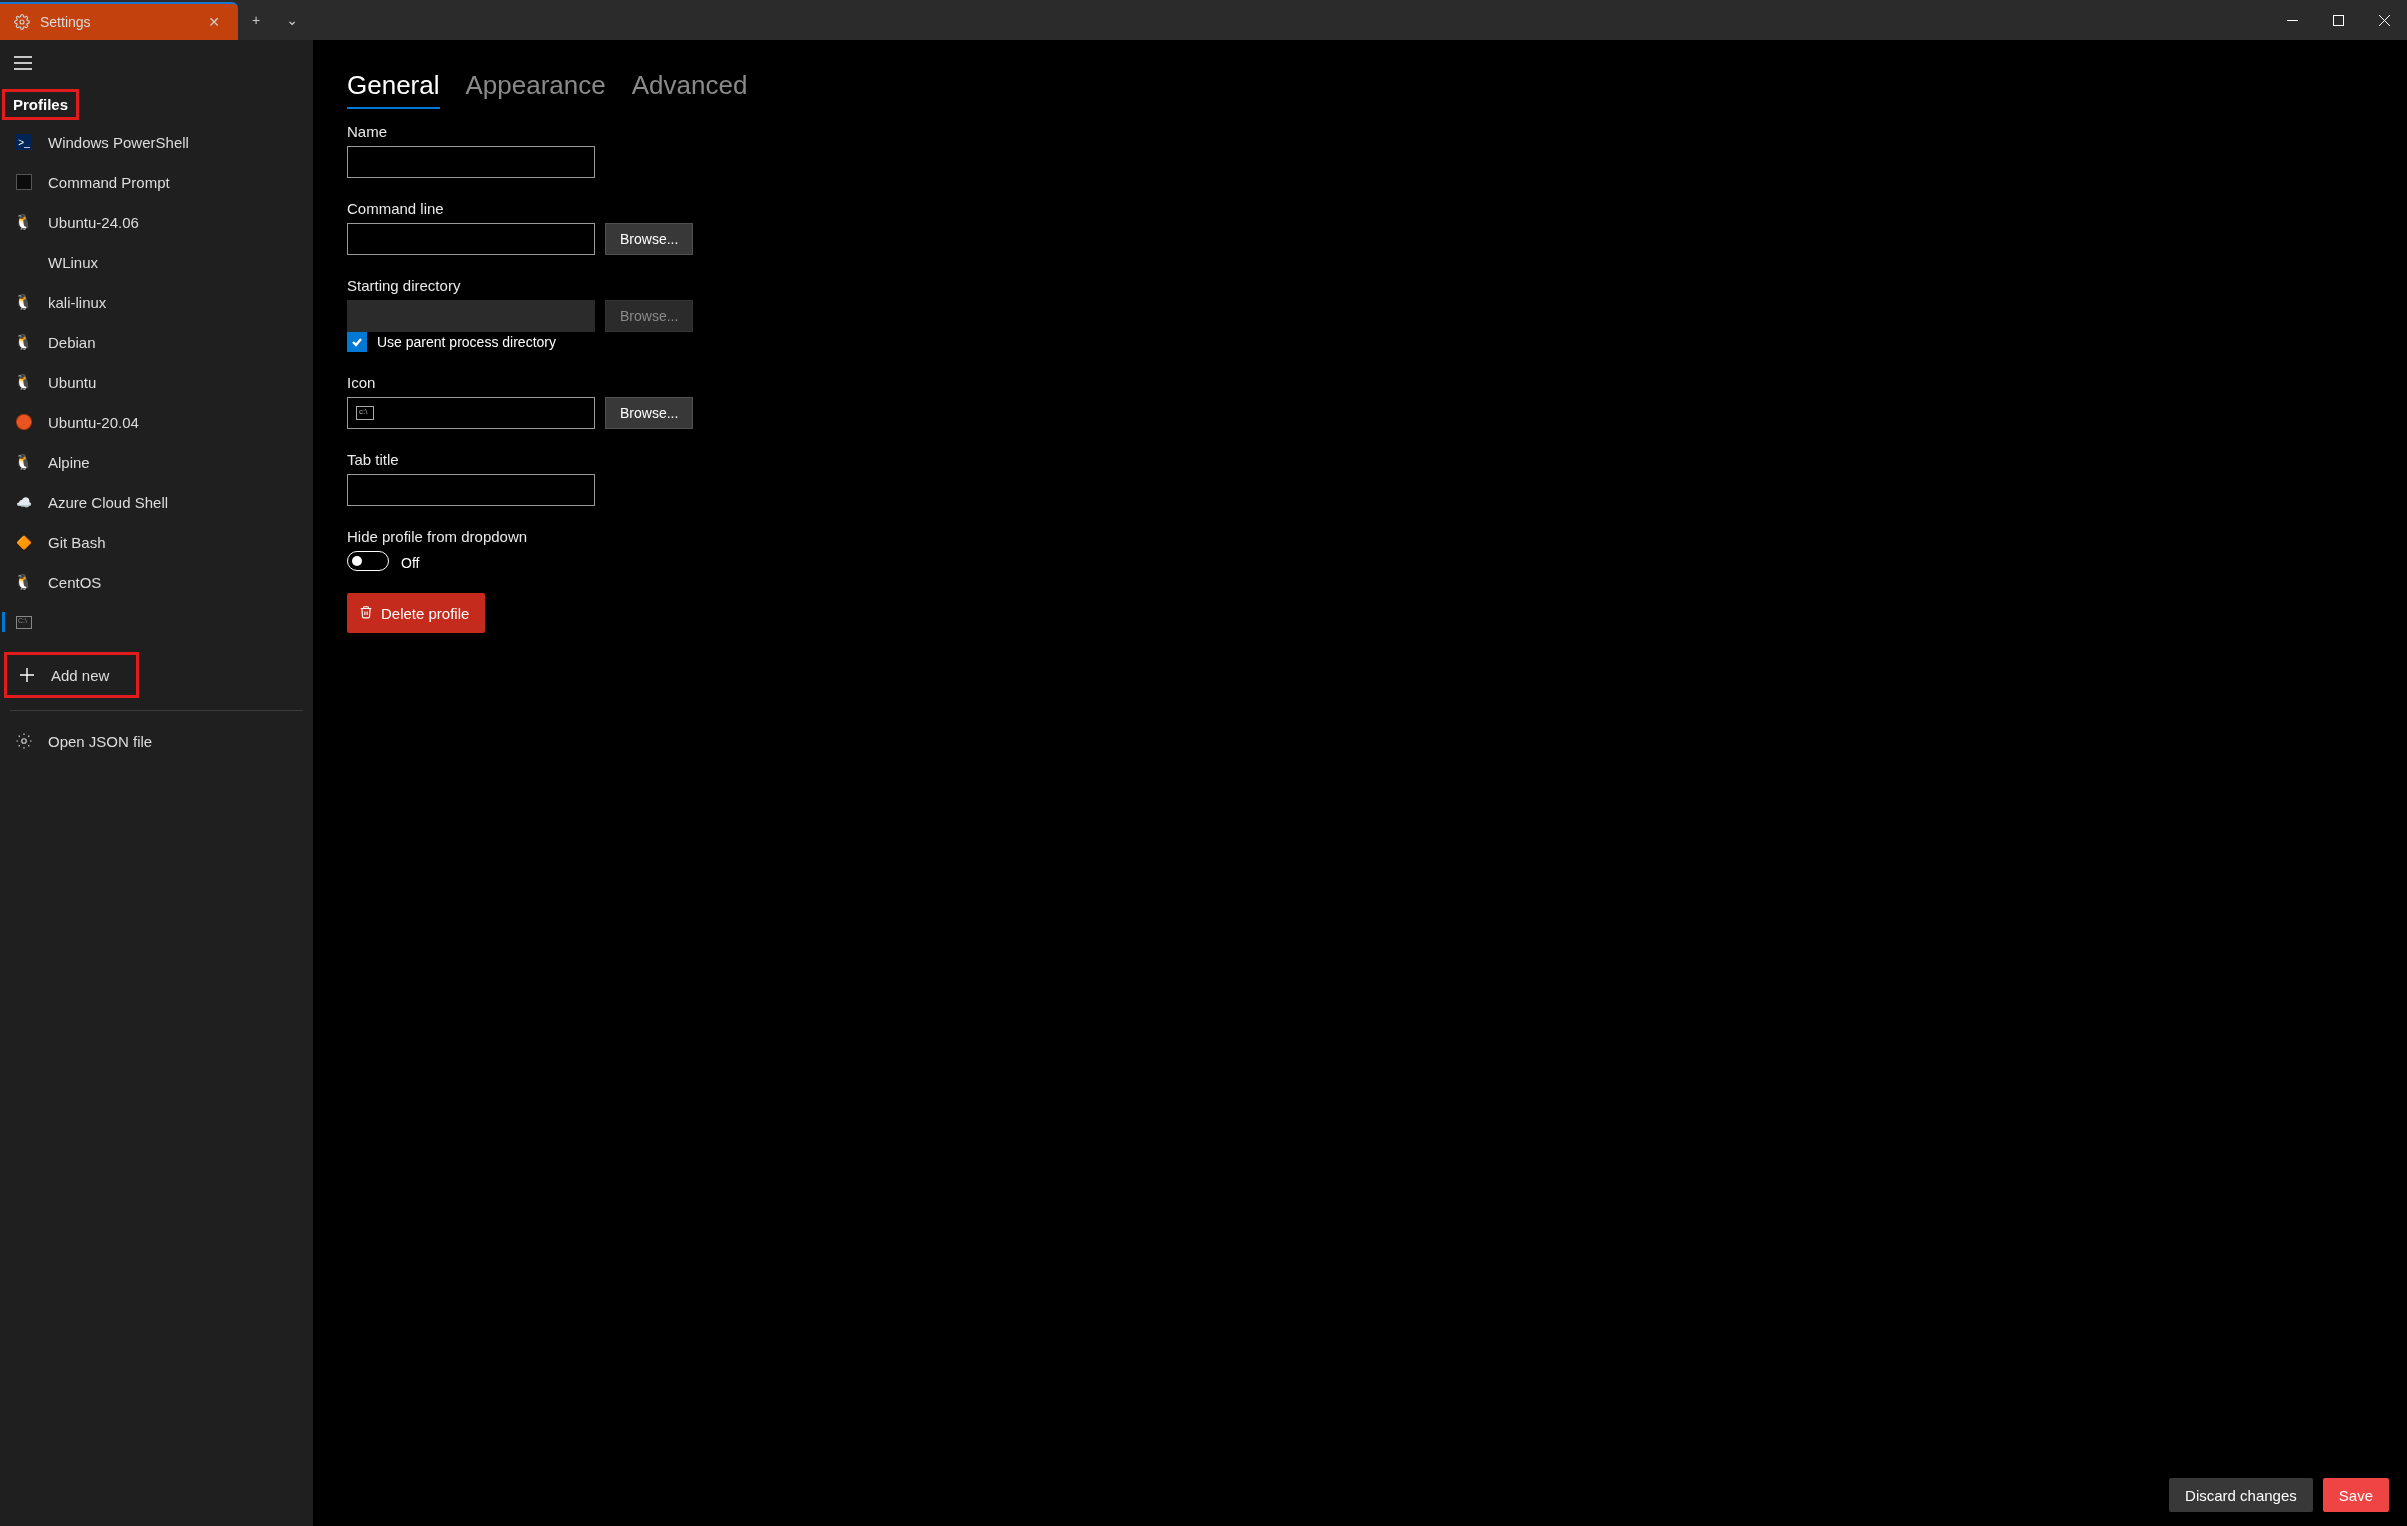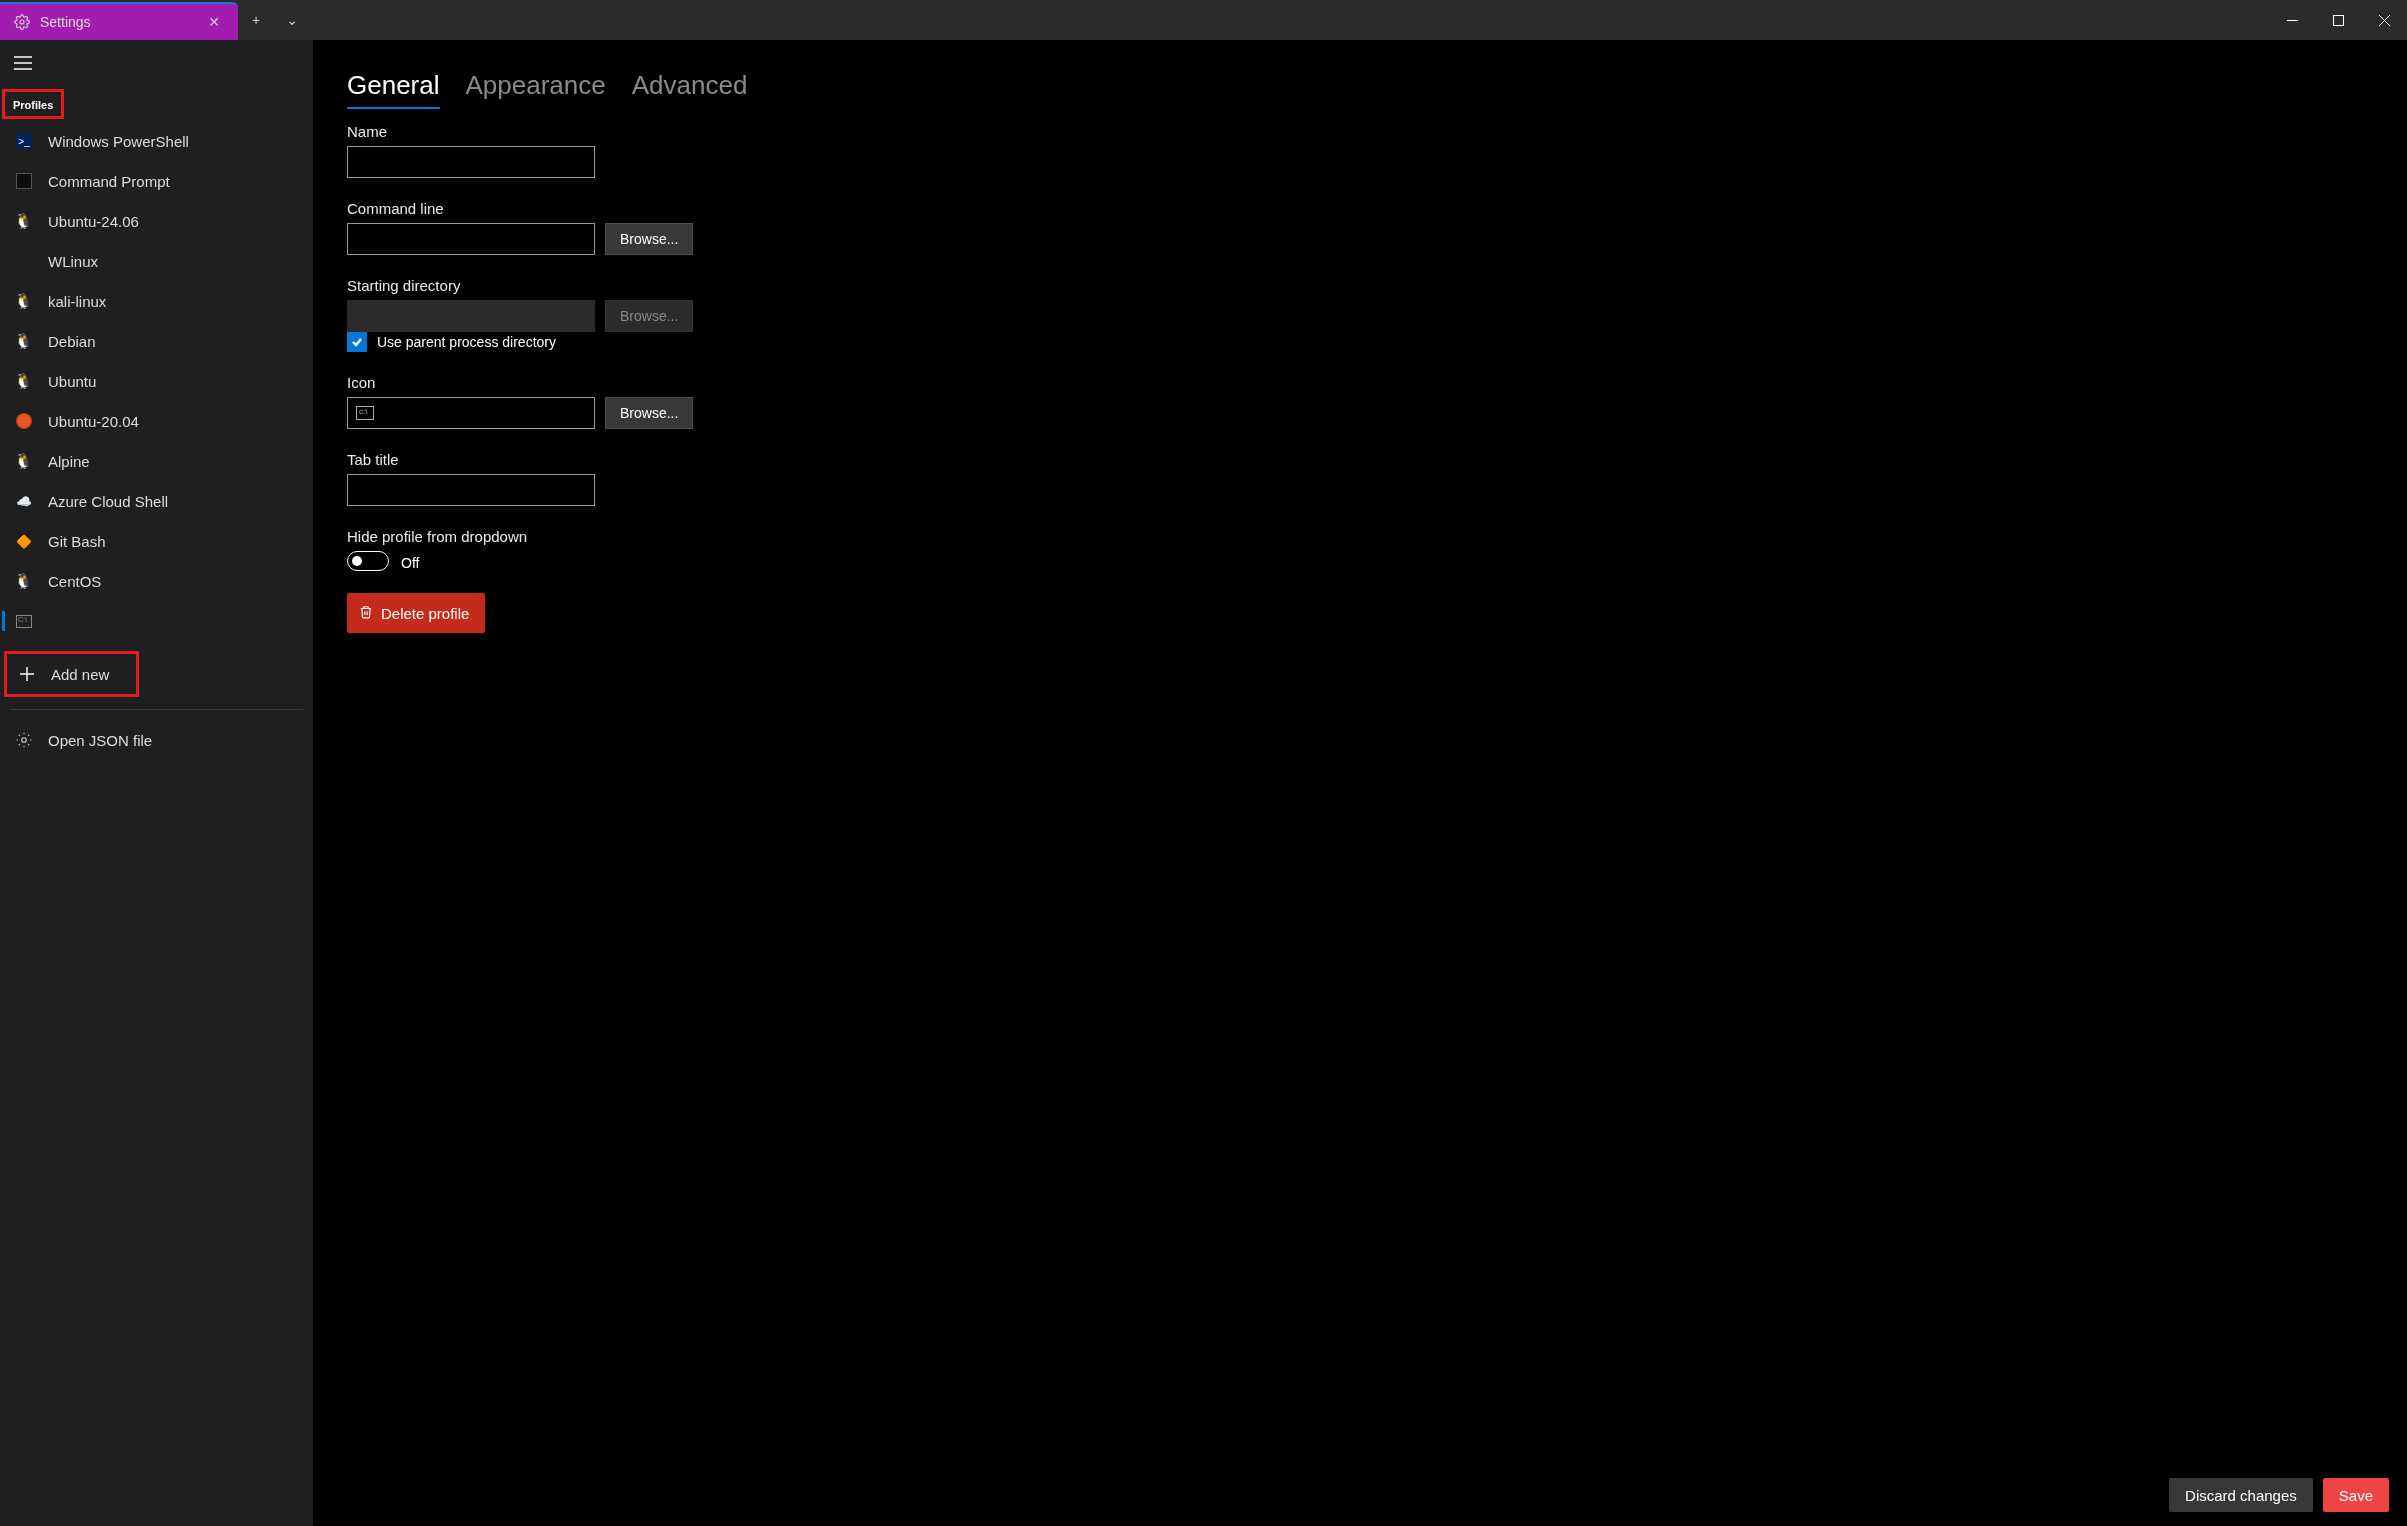--- a/index.html
+++ b/index.html
@@ -22,21 +22,21 @@
     height: 40px;
     background: #2b2b2b;
     display: flex;
     align-items: stretch;
   }
   .tabstrip {
     display: flex;
     align-items: stretch;
   }
   .tab {
-    background: #a21caf;
+    background: #c2410c;
     display: flex;
     align-items: center;
     padding: 0 14px;
     gap: 10px;
     min-width: 238px;
     border-top: 2px solid #1976d2;
     border-top-right-radius: 6px;
     height: 38px;
     margin-top: 2px;
   }
@@ -67,21 +67,21 @@
     padding: 16px 14px 10px;
   }
   .hamburger svg { stroke:#fff; }
   .sidebar-scroll {
     flex: 1;
     overflow-y: auto;
   }
   .section-header {
     padding: 10px 12px 8px;
     font-weight: 600;
-    font-size: 11px;
+    font-size: 15px;
     color: #fff;
   }
   .hl-profiles {
     border: 3px solid #e21c1c;
     display:inline-block;
     padding: 4px 8px;
     margin: 6px 2px 2px 2px;
   }
   .nav-item {
     display: flex;

